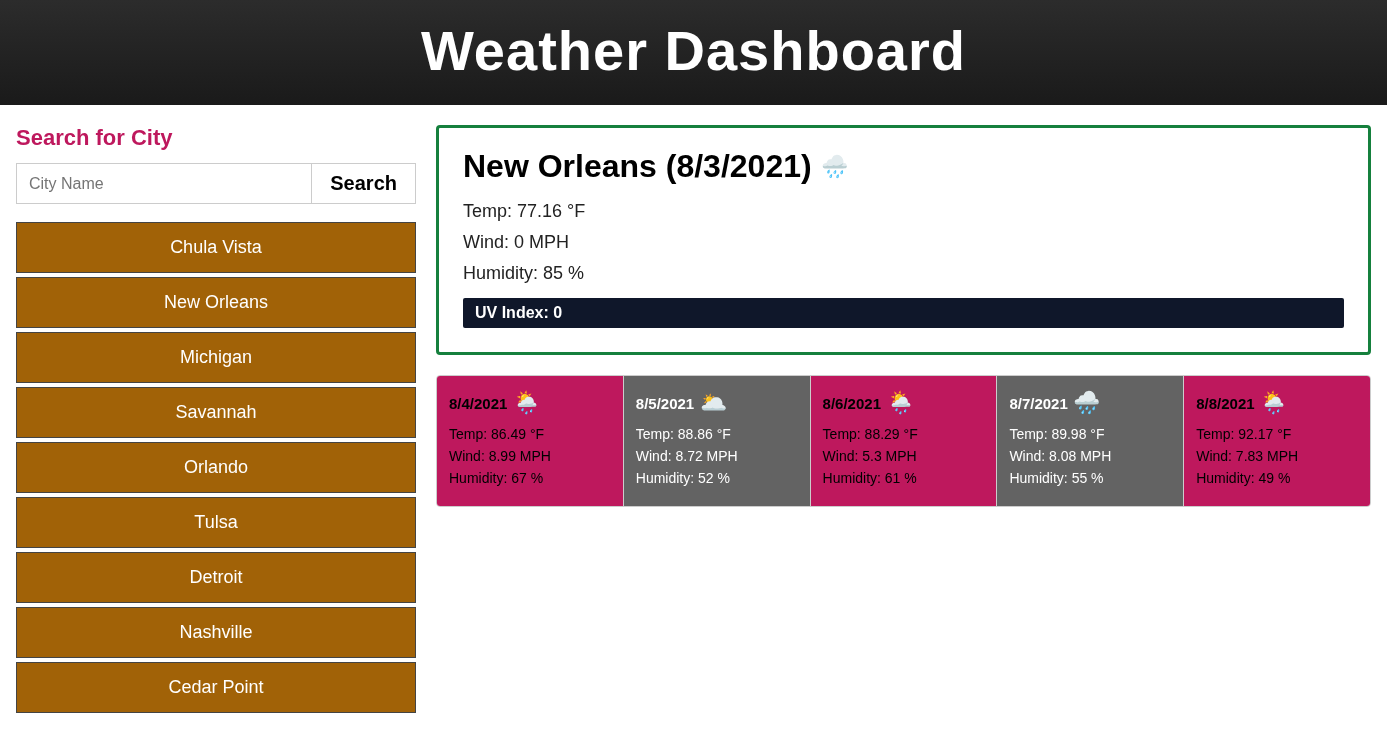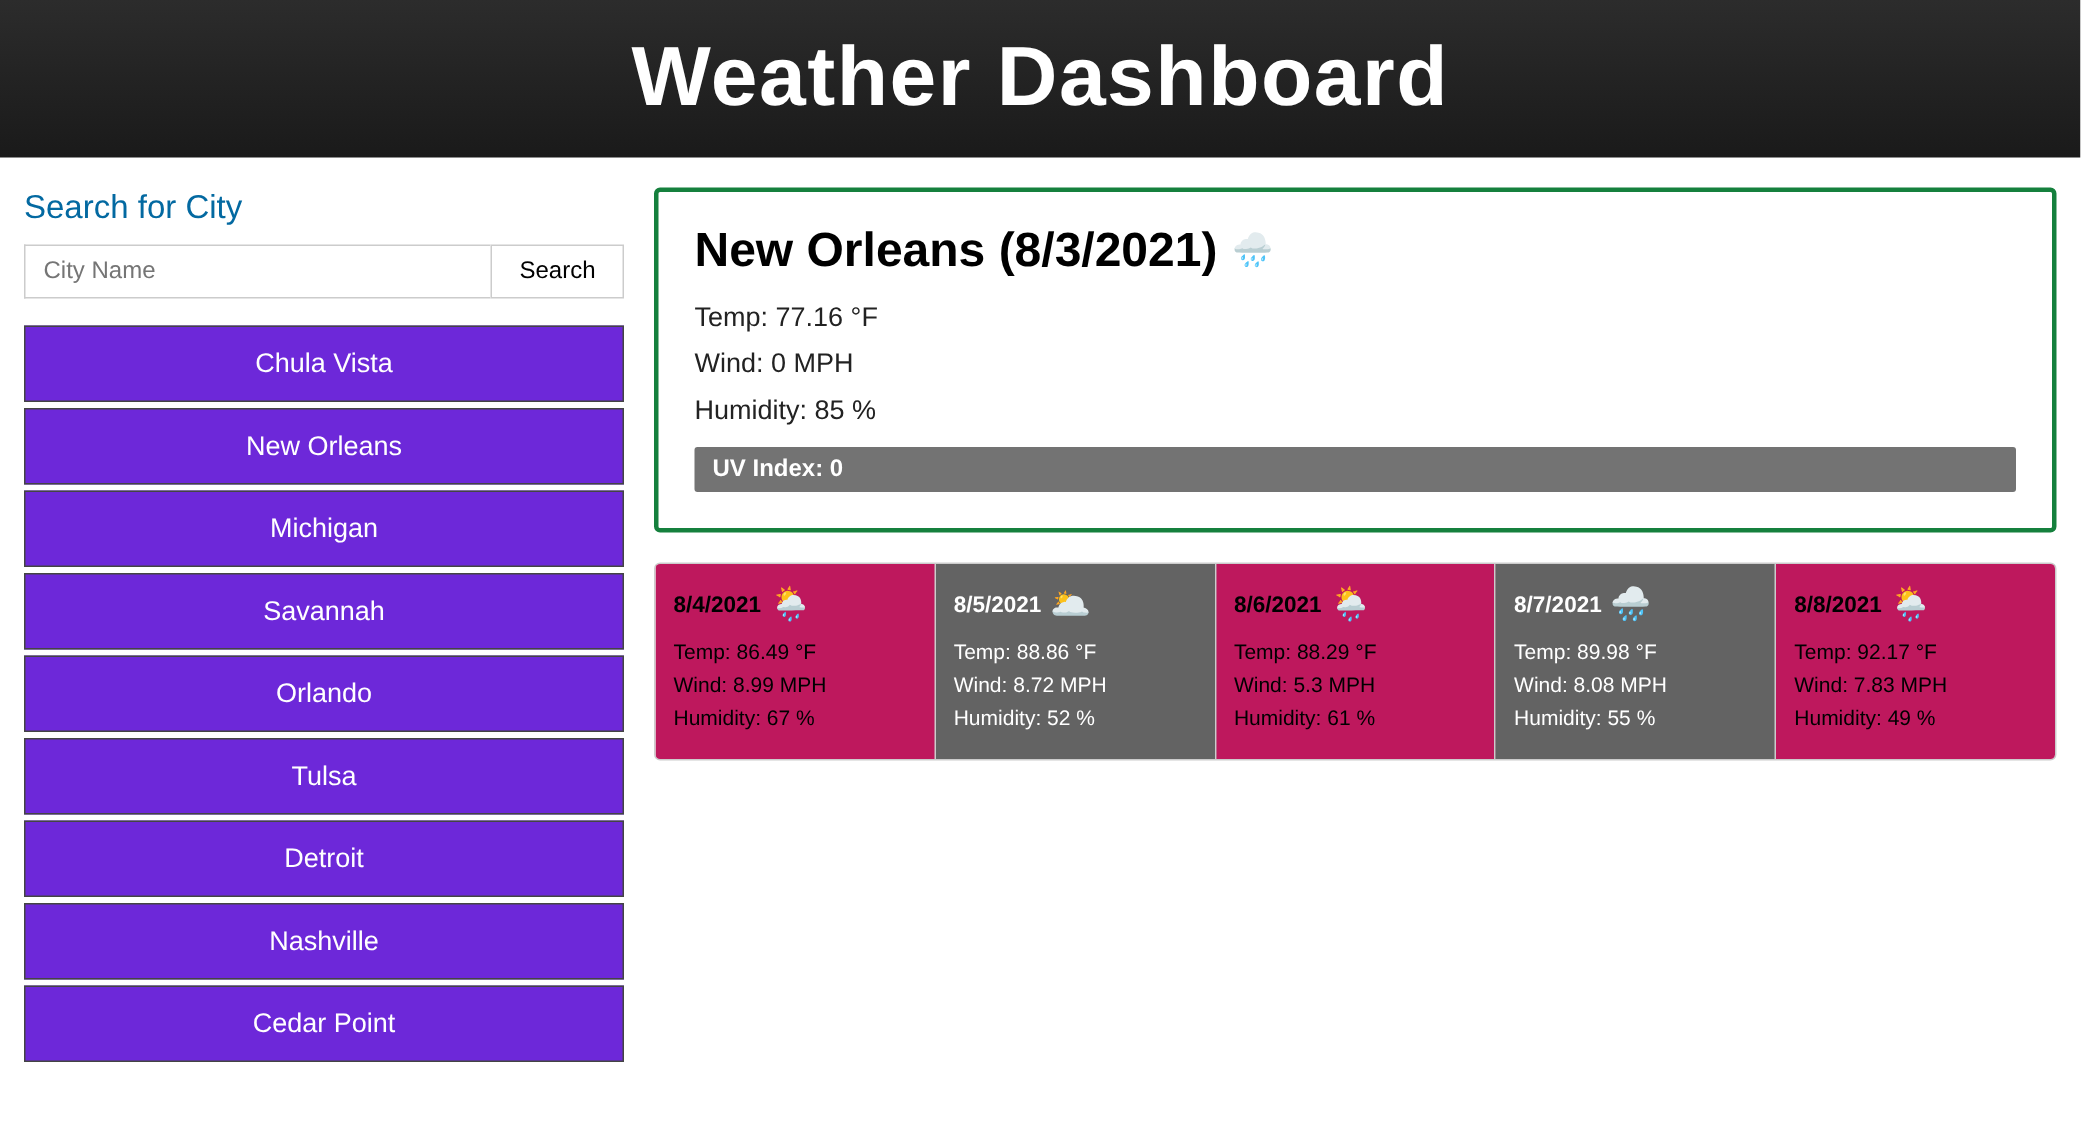--- a/index.html
+++ b/index.html
@@ -28,23 +28,23 @@
     }
 
     
     .sidebar {
       width: 400px;
       flex-shrink: 0;
     }
 
     .search-label {
       font-size: 22px;
-      font-weight: normal;
+      font-weight: bold;
       margin-bottom: 12px;
-      color: #0369a1;
+      color: #be185d;
     }
 
     .search-row {
       display: flex;
       gap: 0;
       margin-bottom: 18px;
     }
 
     .search-input {
       flex: 1;
@@ -53,32 +53,33 @@
       padding: 8px 12px;
       font-size: 16px;
       color: #999;
       outline: none;
     }
 
     .search-button {
       border: 1px solid #ccc;
       background: #fff;
       padding: 8px 18px;
-      font-size: 16px;
+      font-size: 20px;
       cursor: pointer;
+      font-weight: bold;
     }
 
     .city-list {
       display: flex;
       flex-direction: column;
       gap: 4px;
     }
 
     .city-item {
-      background: #6d28d9;
+      background: #a16207;
       color: #fff;
       text-align: center;
       padding: 14px 0;
       font-size: 18px;
       cursor: pointer;
       border: 1px solid #444;
     }
 
     
     .weather-panel {
@@ -101,21 +102,21 @@
       gap: 10px;
     }
 
     .weather-stat {
       font-size: 18px;
       margin-bottom: 10px;
       color: #222;
     }
 
     .uv-bar {
-      background: #737373;
+      background: #0f172a;
       color: #fff;
       font-size: 16px;
       font-weight: bold;
       padding: 6px 12px;
       border-radius: 2px;
       margin-top: 14px;
       display: block;
     }
 
     .forecast-title {

